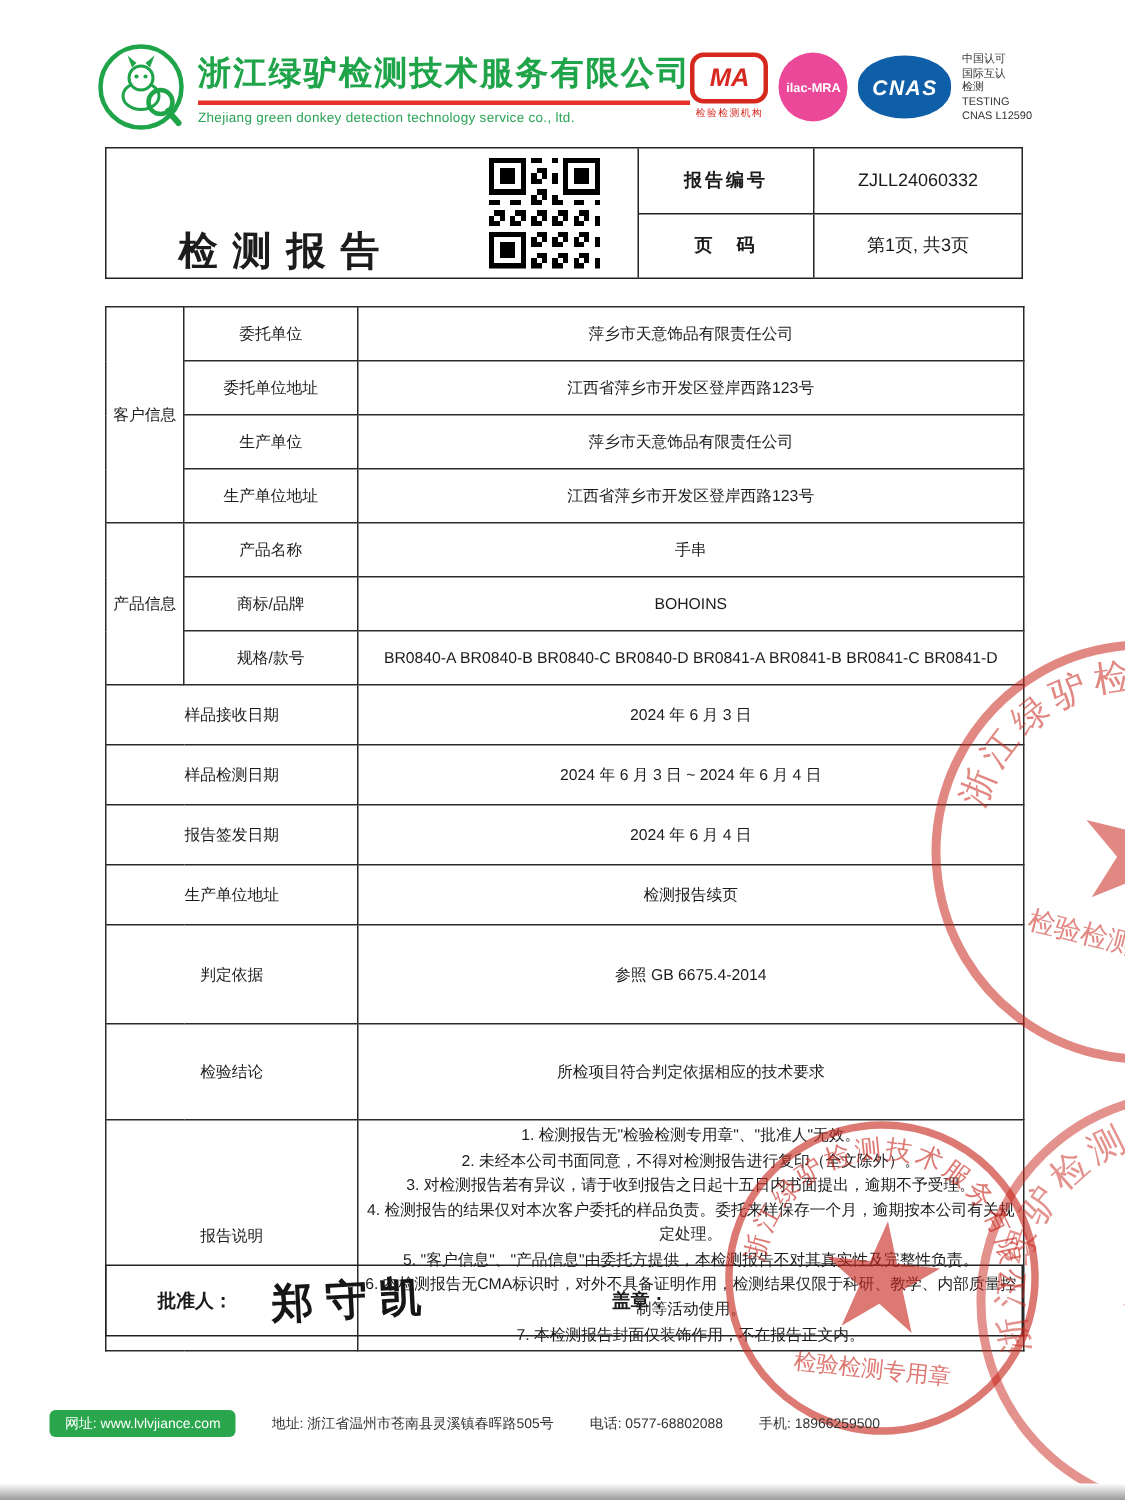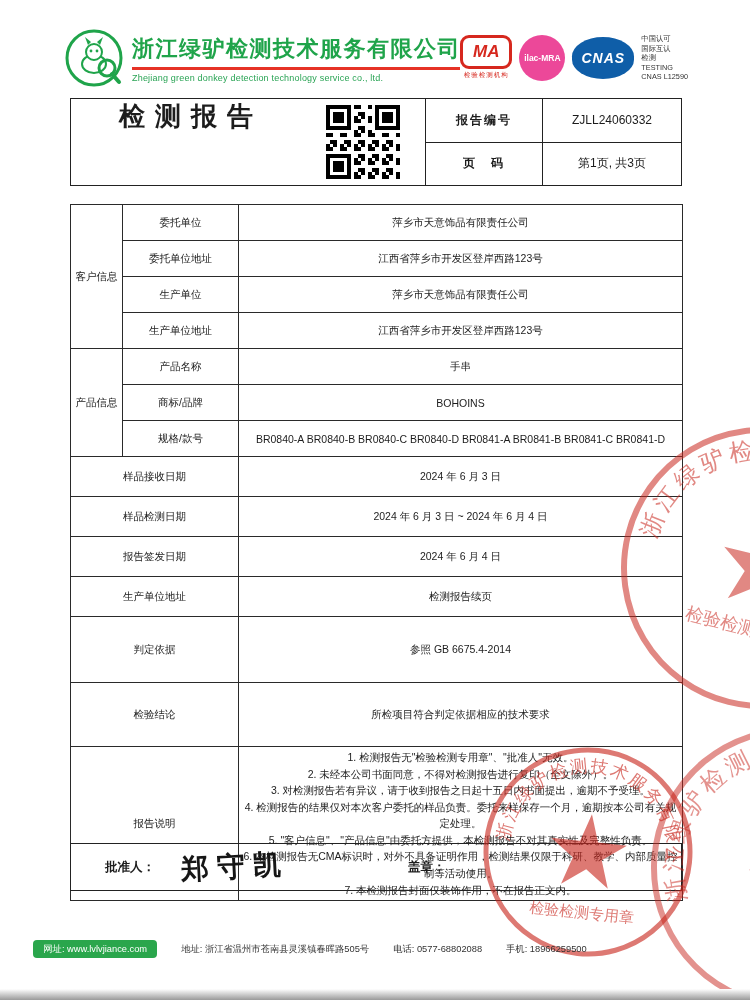--- a/index.html
+++ b/index.html
@@ -20,21 +20,21 @@
            font-weight:bold;font-size:17px;font-style:italic;display:flex;align-items:center;justify-content:center}
   .cma-sub{font-size:6.5px;color:#d6281e;margin-top:2px;letter-spacing:1px}
   .ilac{width:46px;height:46px;border-radius:50%;background:#ec4899;color:#fff;display:flex;
         align-items:center;justify-content:center;font-size:8.5px;font-weight:bold}
   .cnas{width:62px;height:42px;border-radius:50% / 46%;background:#0f5ea8;color:#fff;display:flex;
         align-items:center;justify-content:center;font-size:14px;font-weight:bold;font-style:italic;letter-spacing:1px}
   .acc{font-size:7.3px;line-height:1.3;color:#333;white-space:nowrap}
 
   
   .rpt{position:absolute;left:70px;top:98px;width:612px;height:88px;border:1.5px solid #222;display:flex;background:#fff}
-  .rpt-left{flex:0 0 230px;display:flex;align-items:flex-start;justify-content:center}
+  .rpt-left{flex:0 0 230px;display:flex;align-items:flex-end;justify-content:center}
   .rpt-title{font-size:26px;font-weight:bold;letter-spacing:10px;padding-left:10px}
   .rpt-qr{flex:0 0 124px;display:flex;align-items:center;justify-content:center}
   .rpt-right{flex:1;border-left:1.5px solid #222;display:flex;flex-direction:column}
   .rpt-row{flex:1;display:flex}
   .rpt-row + .rpt-row{border-top:1.5px solid #222}
   .rpt-lab{flex:0 0 116px;display:flex;align-items:center;justify-content:center;font-size:12px;font-weight:bold;letter-spacing:2px}
   .rpt-val{flex:1;border-left:1.5px solid #222;display:flex;align-items:center;justify-content:center;font-size:12px;font-weight:normal}
 
   
   table.main{position:absolute;left:70px;top:204px;width:612px;border-collapse:collapse;table-layout:fixed}

